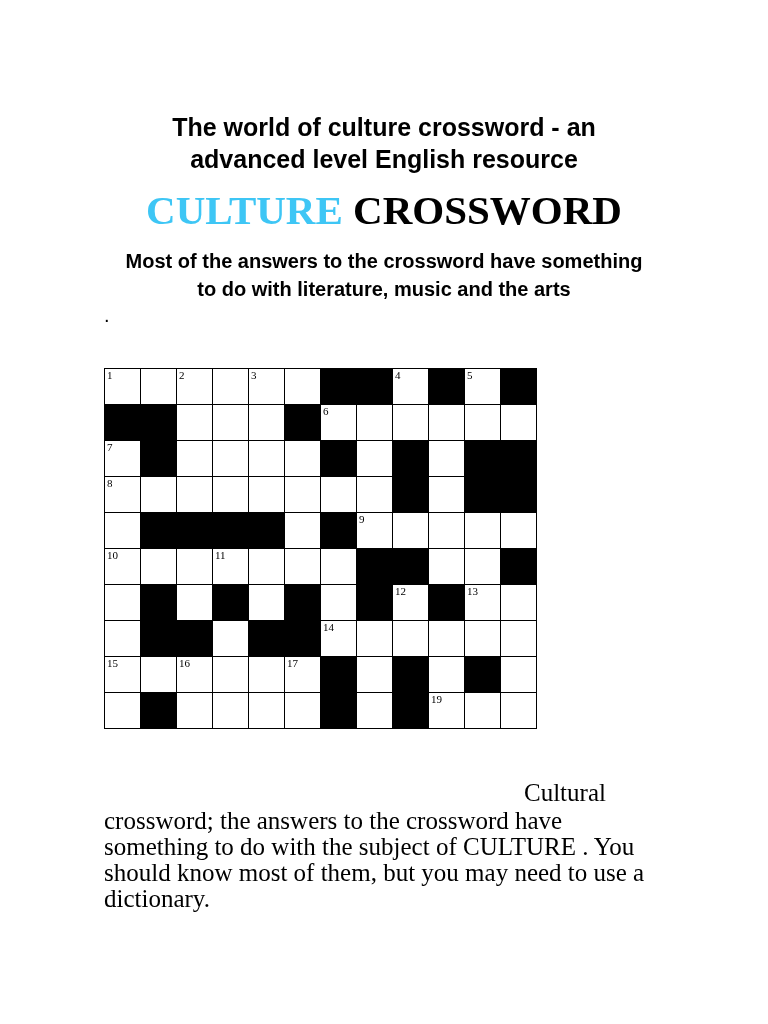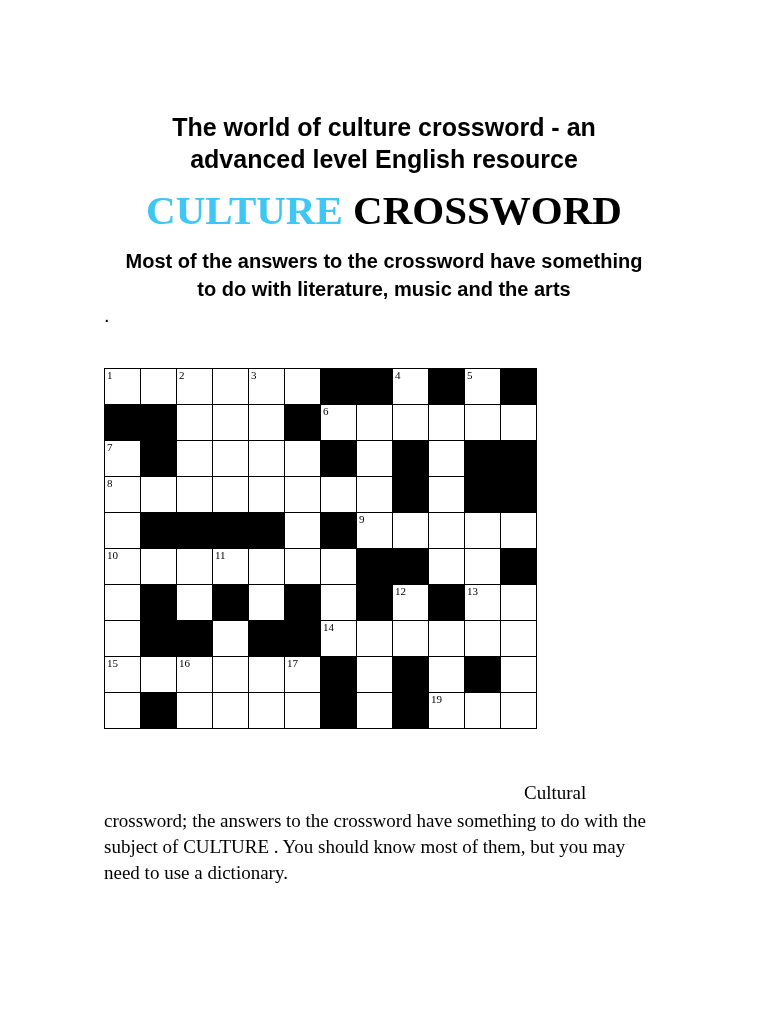--- a/index.html
+++ b/index.html
@@ -98,21 +98,21 @@
     line-height: 12px;
     color: #000000;
   }
 
   .tail-text {
     position: absolute;
     left: 104px;
     top: 780px;
     width: 560px;
     font-family: "Liberation Serif", serif;
-    font-size: 19px;
+    font-size: 25px;
     line-height: 26px;
     color: #000000;
   }
   .tail-text .first-line {
     position: absolute;
     left: 420px;
     top: 0px;
     width: 200px;
     white-space: nowrap;
   }

